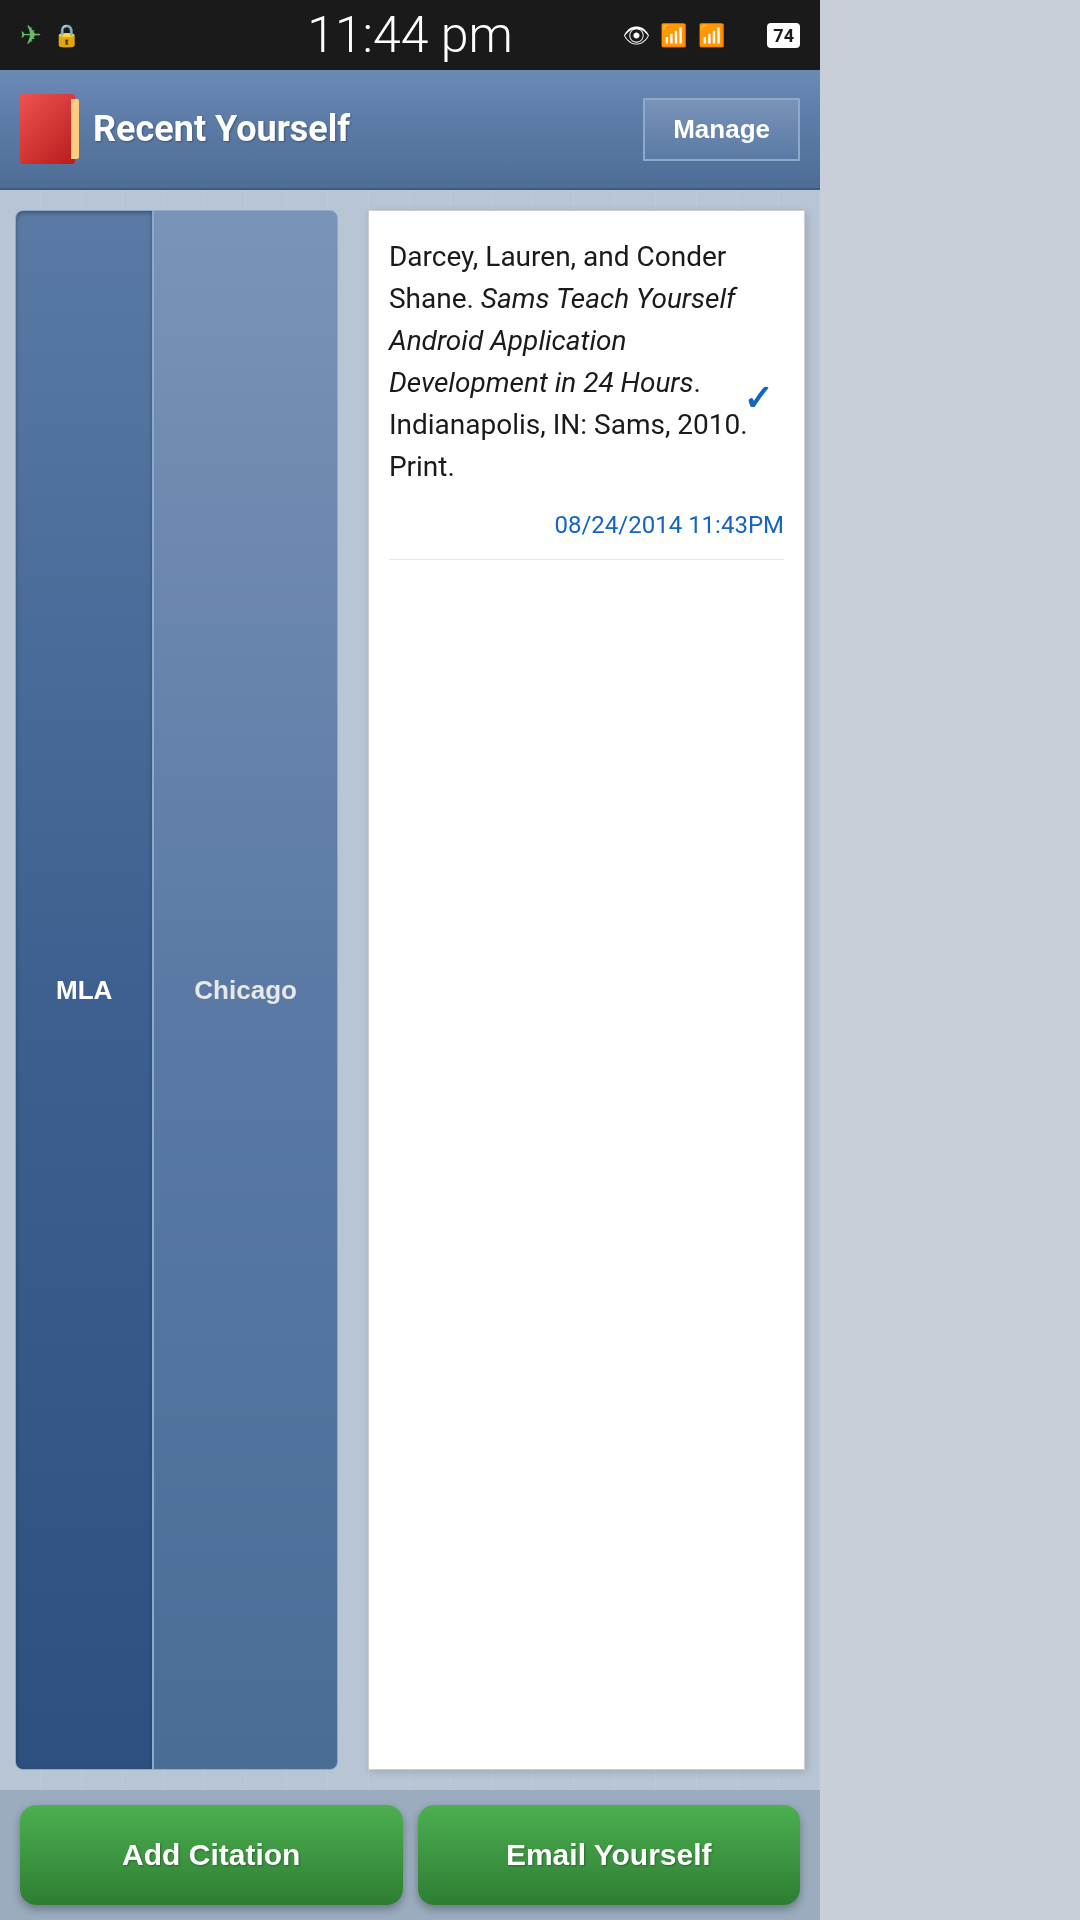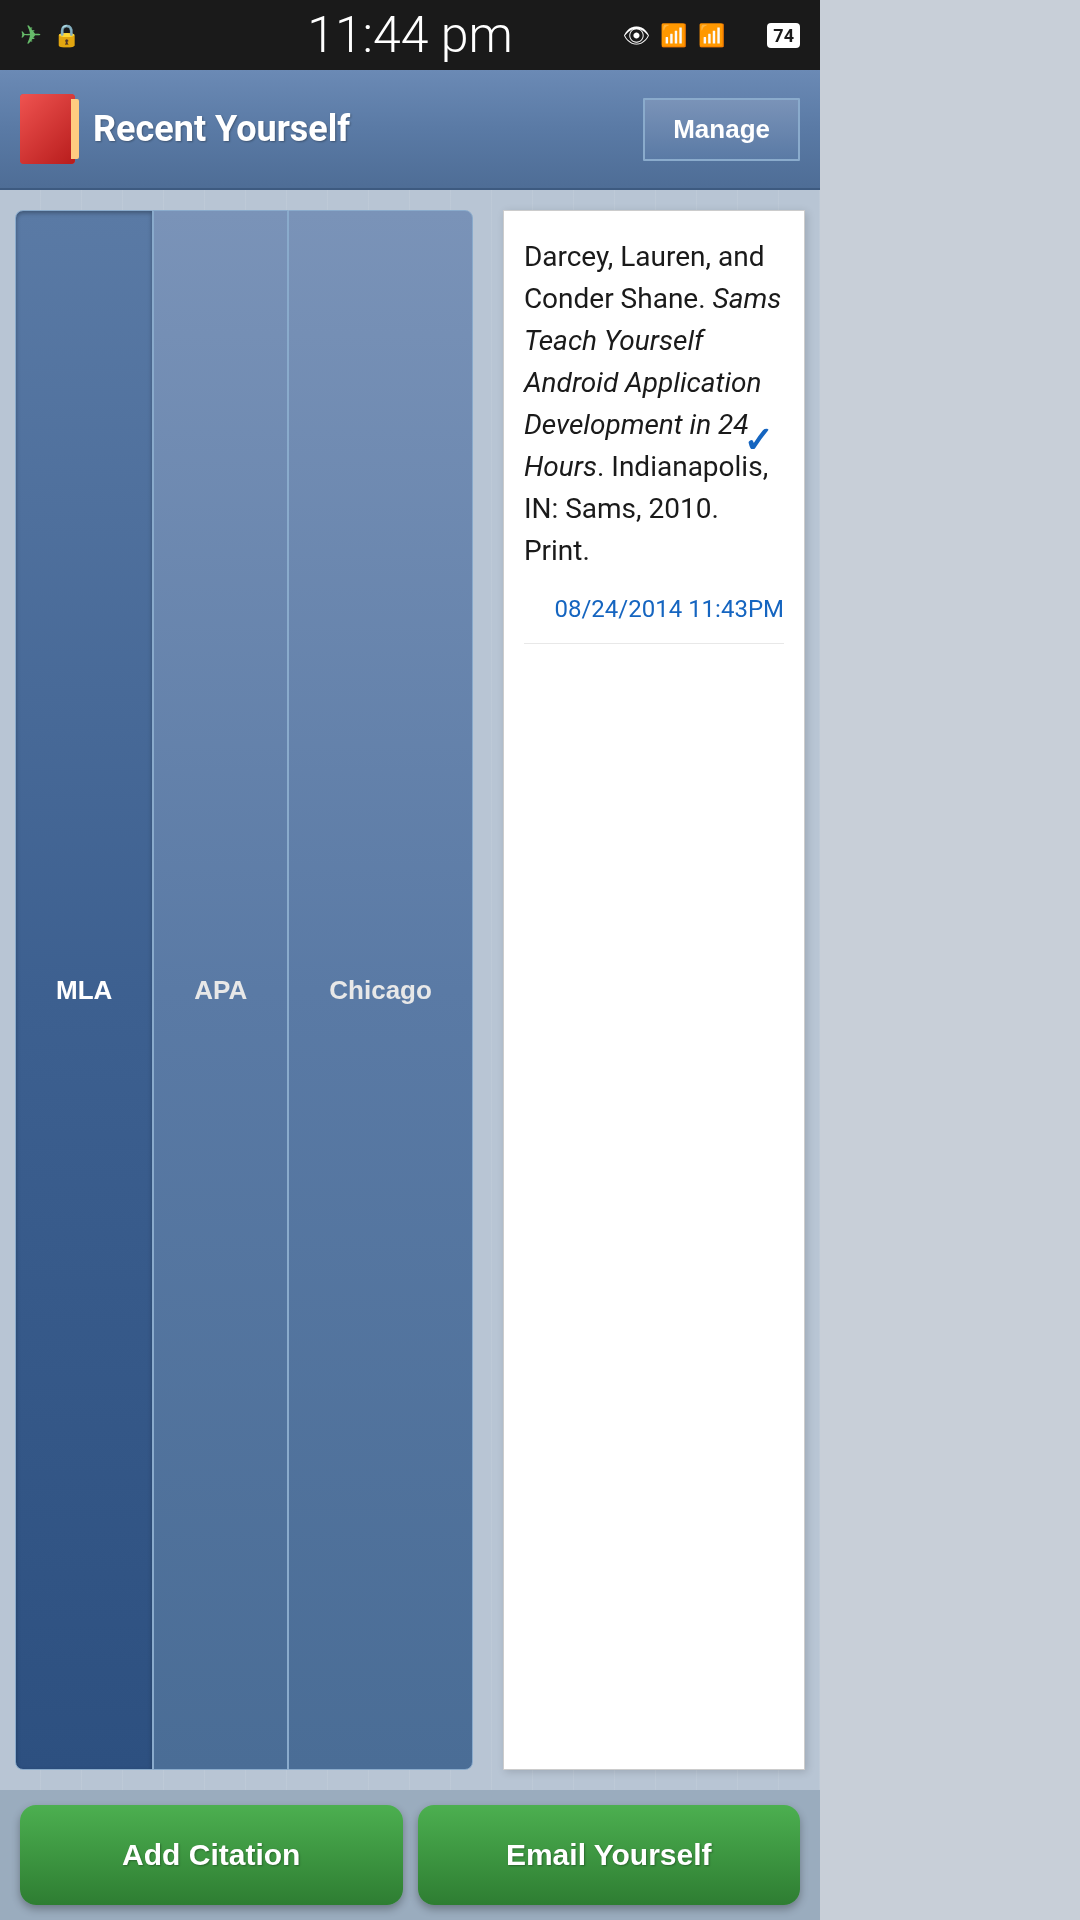--- a/index.html
+++ b/index.html
@@ -272,21 +272,20 @@
     </div>
     <span class="app-title">Recent Yourself</span>
   </div>
   <button class="manage-button">Manage</button>
 </div>
 
 <div class="main-content">
 
   <div class="format-tabs">
     <button class="tab-btn active">MLA</button>
-    <button class="tab-btn">APA</button>
     <button class="tab-btn">Chicago</button>
   </div>
 
   <div class="citation-card">
 
     <div class="citation-entry">
       <div class="citation-text">
         <span>Darcey, Lauren, and Conder Shane. </span><em>Sams Teach Yourself Android Application Development in 24 Hours</em><span>. Indianapolis, IN: Sams, 2010. Print.</span>
       </div>
       <span class="citation-checkmark">✓</span>

